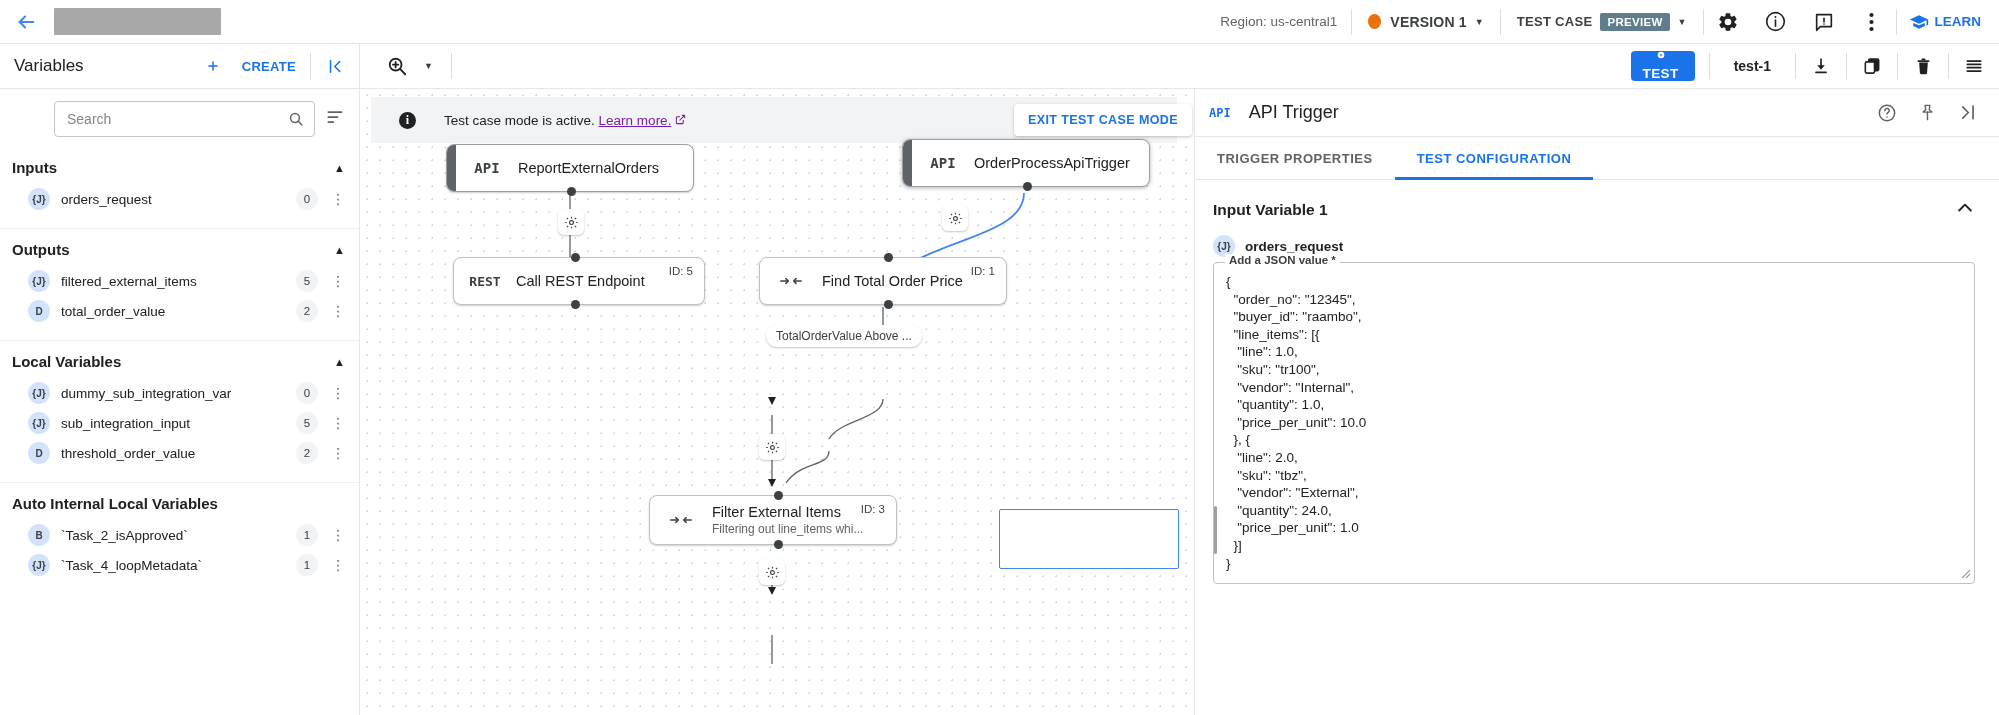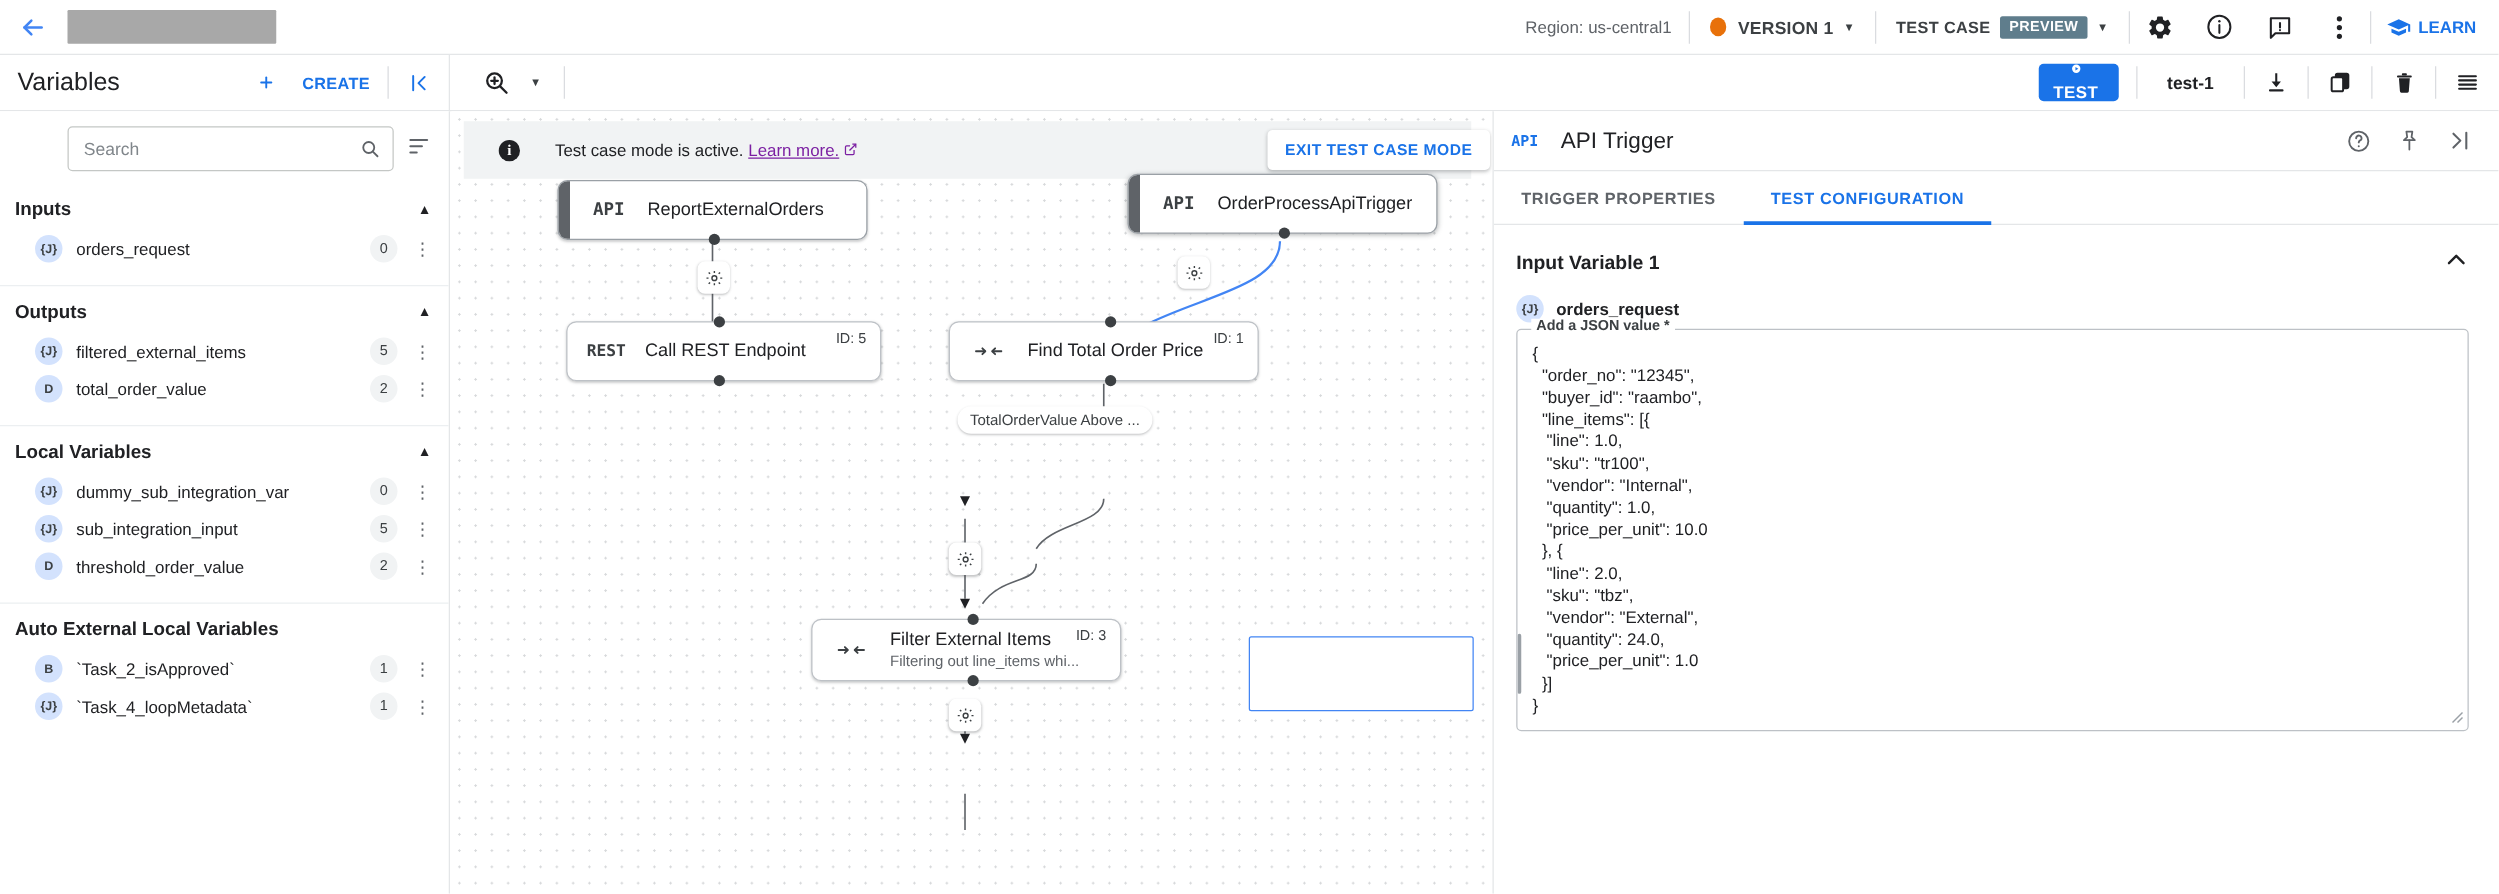--- a/index.html
+++ b/index.html
@@ -58,21 +58,21 @@
   
   .secondbar {
     position: absolute; top: 44px; left: 0; width: 1999px; height: 45px;
     display: flex; align-items: center; border-bottom: 1px solid #e4e6e8;
     background: #fff;
   }
   .var-header {
     width: 360px; height: 45px; display: flex; align-items: center;
     border-right: 1px solid #e4e6e8; padding-left: 14px;
   }
-  .var-title { font-size: 20px; color: #202124; flex: 1; }
+  .var-title { font-size: 17px; color: #202124; flex: 1; }
   .create-btn {
     color: #1a73e8; font-weight: bold; font-size: 13px; letter-spacing: .3px;
     display: flex; align-items: center; gap: 22px; cursor: pointer; padding-right: 14px;
   }
   .vbar { width: 1px; height: 26px; background: #dadce0; }
   .collapse-btn {
     width: 48px; display: flex; align-items: center; justify-content: center;
     color: #1a73e8; font-size: 17px; cursor: pointer; font-weight: 600;
   }
   .zoom-ctl {
@@ -466,21 +466,21 @@
       <div class="var-row">
         <span class="vtype">D</span>
         <span class="vname">threshold_order_value</span>
         <span class="vcount">2</span>
         <span class="vmenu">⋮</span>
       </div>
     </div>
 
     <div class="sect">
       <div class="sect-head">
-        <span class="ttl">Auto External Local Variables</span>
+        <span class="ttl">Auto Internal Local Variables</span>
       </div>
       <div class="var-row">
         <span class="vtype">B</span>
         <span class="vname">`Task_2_isApproved`</span>
         <span class="vcount">1</span>
         <span class="vmenu">⋮</span>
       </div>
       <div class="var-row">
         <span class="vtype">{J}</span>
         <span class="vname">`Task_4_loopMetadata`</span>

